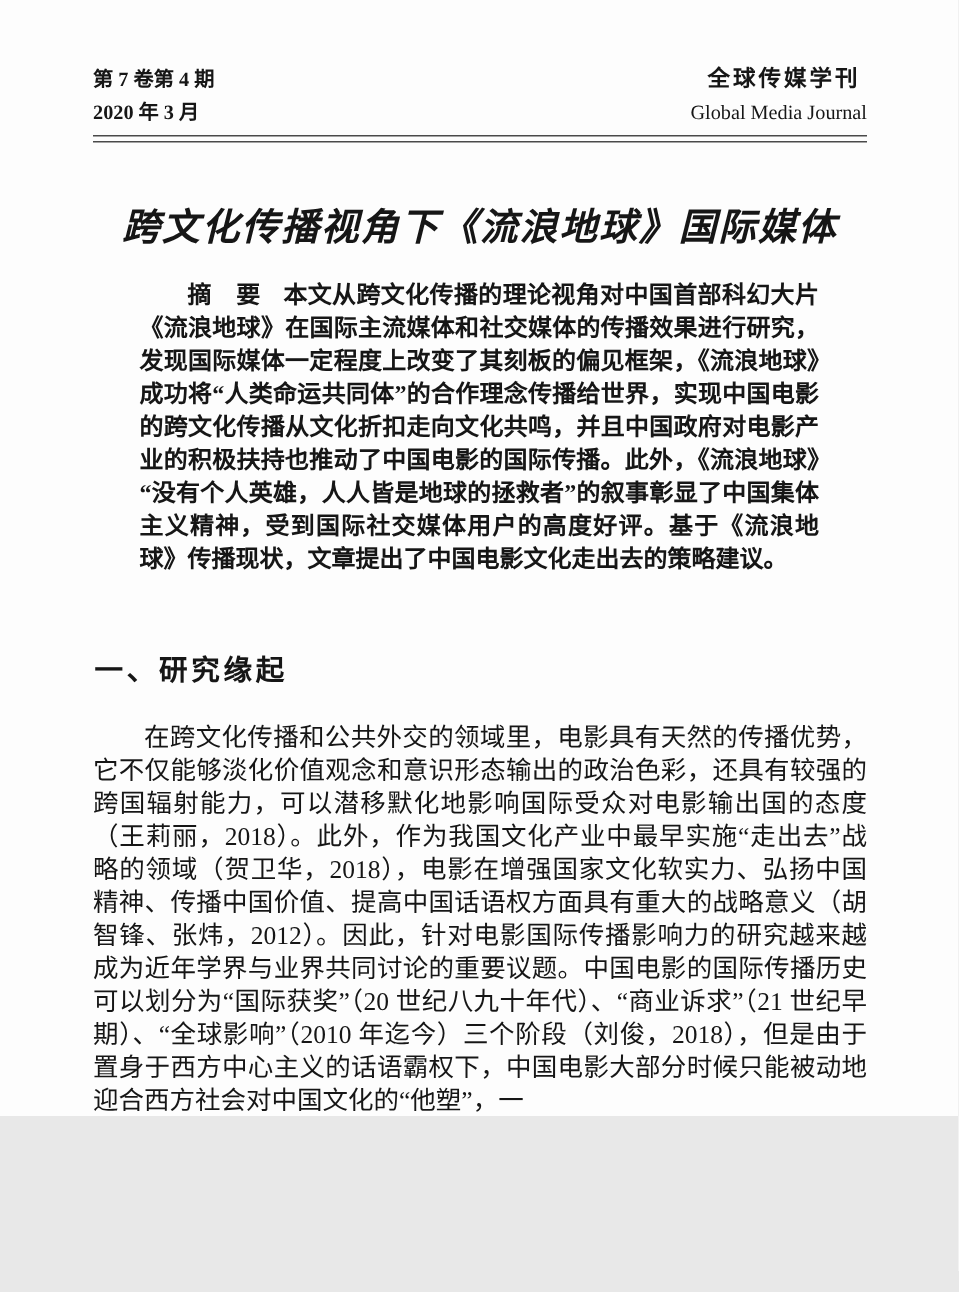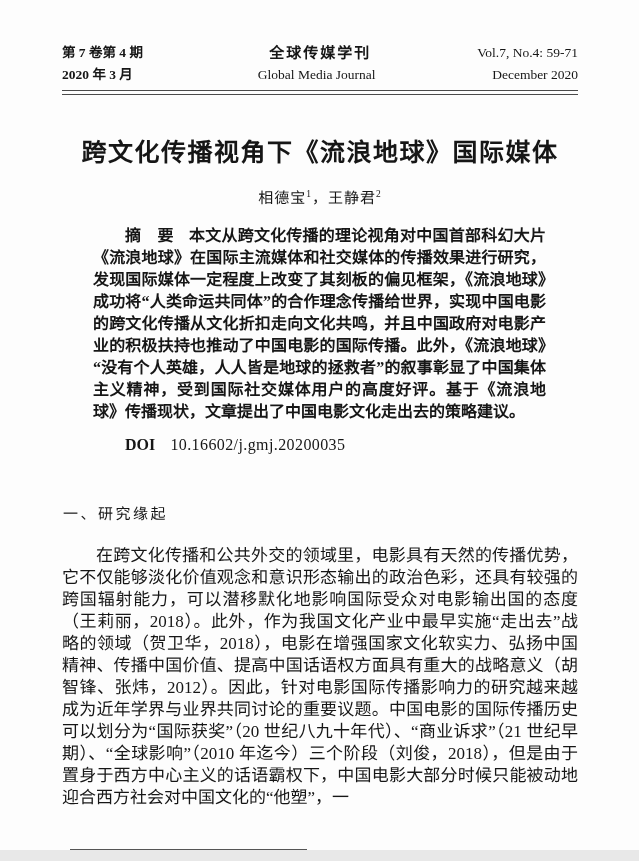--- a/index.html
+++ b/index.html
@@ -1,18 +1,18 @@
 <!DOCTYPE html>
 <html lang="zh-CN"><head>
 <meta charset="utf-8">
 <style>
   html,body { margin:0; padding:0; background:#e8e8e8; }
   .page {
     position:relative;
-    width:639px; height:850px;
+    width:639px; height:744px;
     margin:0 auto;
     background:#fdfdfd;
     color:#161616;
     font-family:"Liberation Serif","DejaVu Serif",serif;
     overflow:hidden;
     box-sizing:border-box;
     padding:42px 61px 0 62px;
   }
   
   .jheader { display:flex; justify-content:space-between; align-items:flex-start; }
@@ -21,33 +21,33 @@
   .jh-center{ text-align:center; }
   .jh-right { text-align:right; }
   .jh-zh { font-weight:bold; font-size:15px; font-family:"Liberation Sans","DejaVu Sans",sans-serif; letter-spacing:2px;margin-left:20px; }
   .jh-en { font-size:13.5px;margin-left:13px; }
   .double-rule { margin-top:4px; height:3px;
     border-top:1.4px solid #4a4a4a; border-bottom:1.4px solid #4a4a4a; }
   
   .title { margin:40px 0 0; text-align:center; font-weight:bold;
     font-family:"Liberation Sans","DejaVu Sans",sans-serif;
     font-size:25px; line-height:34px; letter-spacing:1.5px; }
-  .title .tl { display:block; }
+  .title .tl { display:block;font-style:italic; }
   .byline { margin-top:17px; text-align:center; font-size:15px; letter-spacing:1px; }
   .byline sup { font-size:9.5px; vertical-align:super; line-height:0; }
   
   .abstract-block { margin:18px 21px 0 20px; }
   .abstract-block p { margin:11px; font-size:16px; line-height:22px;
     text-align:justify; text-indent:2em; font-weight:bold; }
   .plabel { margin-right:0.95em; }
   .doi-line { font-weight:normal !important; }
   .doi-line .plabel { font-weight:bold; }
   .doi-value { font-weight:normal; letter-spacing:0.4px; }
   
-  .section-heading { margin:46px 0 0 1px; font-size:15px; font-weight:normal;
+  .section-heading { margin:46px 0 0 1px; font-size:19px; font-weight:bold;
     font-family:"Liberation Sans","DejaVu Sans",sans-serif; letter-spacing:2.5px; }
   .body-para { margin:22px 0 0; font-size:17px; line-height:22px;
     text-align:justify; text-indent:2em; }
   
   .footnote-rule { position:absolute; left:70px; top:849px; width:237px;
     border-top:1.5px solid #555; }
 </style>
 </head>
 <body>
 
@@ -55,37 +55,31 @@
 
   <header class="jheader">
     <div class="jh-col jh-left">
       <div>第 7 卷第 4 期</div>
       <div>2020 年 3 月</div>
     </div>
     <div class="jh-col jh-center">
       <div class="jh-zh">全球传媒学刊</div>
       <div class="jh-en">Global Media Journal</div>
     </div>
-    <div class="jh-col jh-right">
-      <div>Vol.7, No.4: 59-71</div>
-      <div>December 2020</div>
-    </div>
   </header>
 
   <div class="double-rule"></div>
 
   <h1 class="title">
     <span class="tl">跨文化传播视角下《流浪地球》国际媒体</span>
   </h1>
 
-  <div class="byline"><span>相德宝</span><sup>1</sup><span>，</span><span>王静君</span><sup>2</sup></div>
 
   <div class="abstract-block">
     <p><span class="plabel">摘　要</span><span>本文从跨文化传播的理论视角对中国首部科幻大片《流浪地球》在国际主流媒体和社交媒体的传播效果进行研究，发现国际媒体一定程度上改变了其刻板的偏见框架，《流浪地球》成功将“人类命运共同体”的合作理念传播给世界，实现中国电影的跨文化传播从文化折扣走向文化共鸣，并且中国政府对电影产业的积极扶持也推动了中国电影的国际传播。此外，《流浪地球》“没有个人英雄，人人皆是地球的拯救者”的叙事彰显了中国集体主义精神，受到国际社交媒体用户的高度好评。基于《流浪地球》传播现状，文章提出了中国电影文化走出去的策略建议。</span></p>
-    <p class="doi-line"><span class="plabel">DOI</span><span class="doi-value">10.16602/j.gmj.20200035</span></p>
   </div>
 
   <h2 class="section-heading">一、研究缘起</h2>
 
   <p class="body-para">在跨文化传播和公共外交的领域里，电影具有天然的传播优势，它不仅能够淡化价值观念和意识形态输出的政治色彩，还具有较强的跨国辐射能力，可以潜移默化地影响国际受众对电影输出国的态度（王莉丽，2018）。此外，作为我国文化产业中最早实施“走出去”战略的领域（贺卫华，2018），电影在增强国家文化软实力、弘扬中国精神、传播中国价值、提高中国话语权方面具有重大的战略意义（胡智锋、张炜，2012）。因此，针对电影国际传播影响力的研究越来越成为近年学界与业界共同讨论的重要议题。中国电影的国际传播历史可以划分为“国际获奖”（20 世纪八九十年代）、“商业诉求”（21 世纪早期）、“全球影响”（2010 年迄今）三个阶段（刘俊，2018），但是由于置身于西方中心主义的话语霸权下，中国电影大部分时候只能被动地迎合西方社会对中国文化的“他塑”，一</p>
 
   <div class="footnote-rule"></div>
 
 </div>
 

